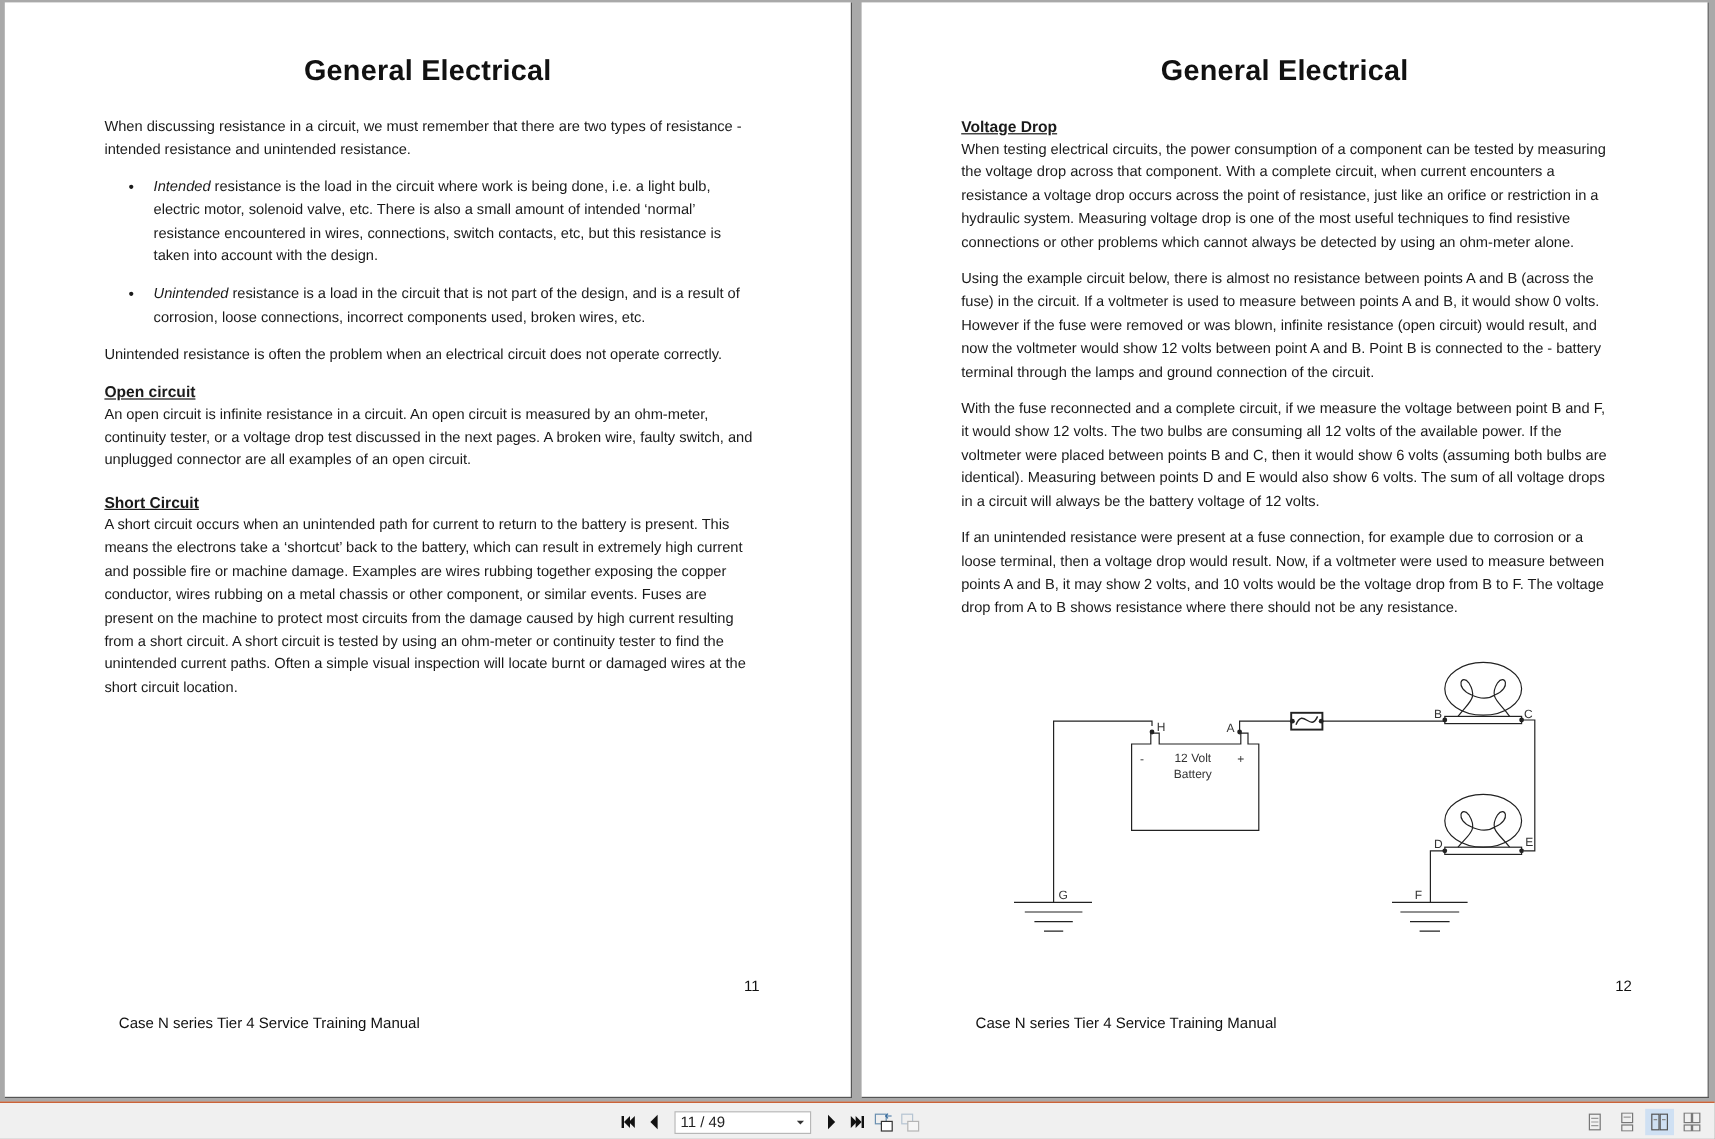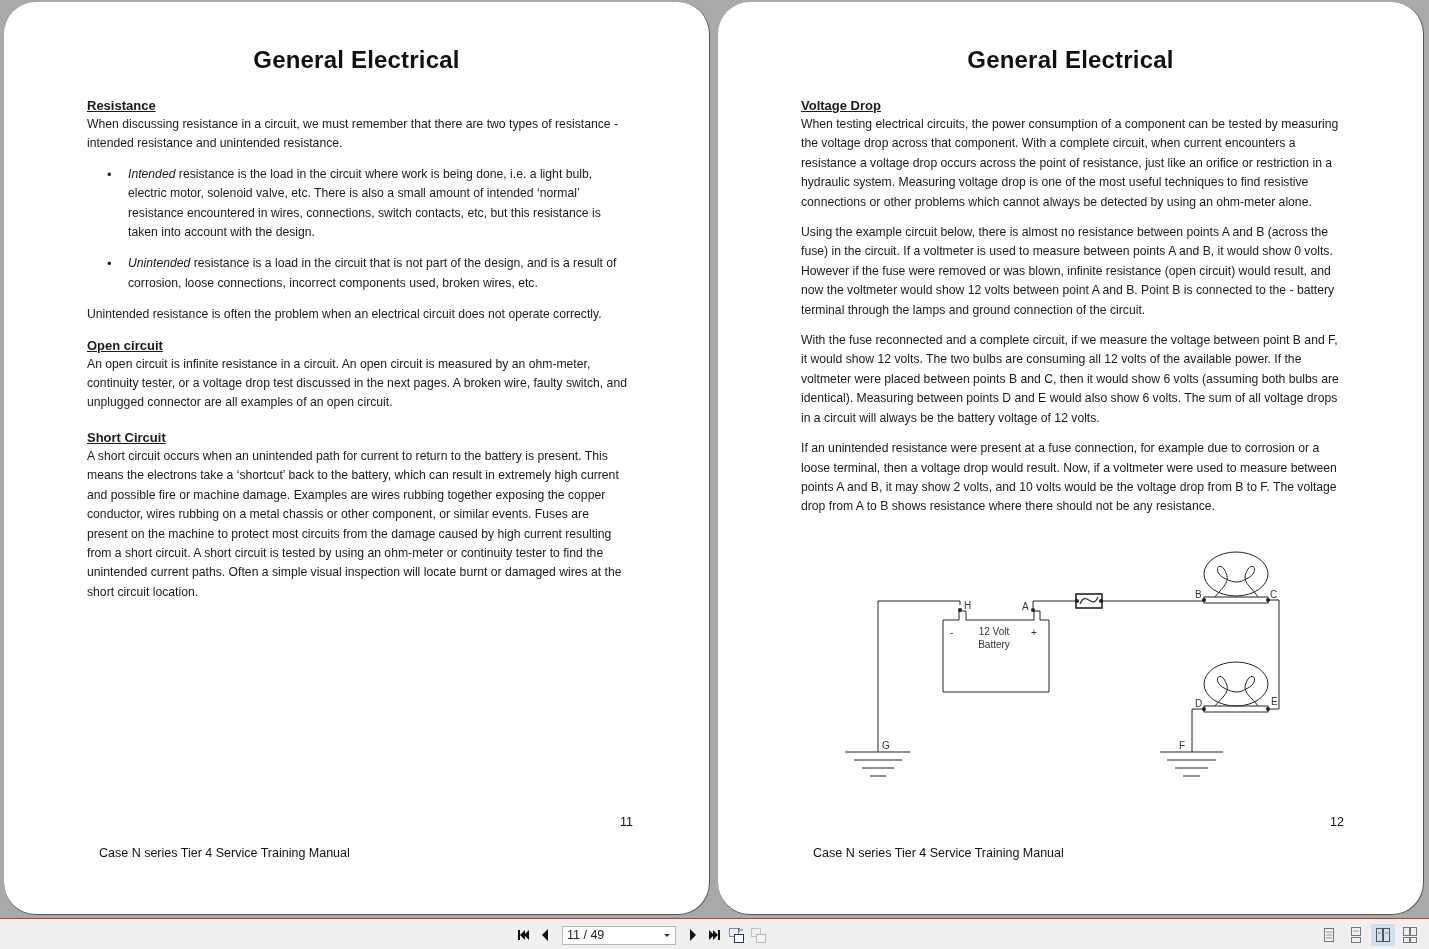--- a/index.html
+++ b/index.html
@@ -12,21 +12,20 @@
   .viewer {
     position:absolute; left:0; top:0; width:1429px; height:918px;
     background:#a9a9a9;
   }
   .page {
     position:absolute; top:2px; height:913px; background:#fff;
     border-right:1px solid #555; border-bottom:1px solid #555;
     box-sizing:border-box;
     font-family:"Liberation Sans", sans-serif;
     color:#111;
-    border-radius:32px;
   }
   #page-left { left:4px; width:706px; }
   #page-right { left:718px; width:706px; }
   .page-title {
     position:absolute; top:44px; left:0; width:100%;
     text-align:center; font-weight:bold; font-size:24px; color:#111;
     letter-spacing:0.2px;
   }
   .content {
     position:absolute; left:83px; top:94px; width:545px;
@@ -40,21 +39,21 @@
   ul { margin:9px 0 12px 0; padding:0 0 0 41px; list-style:none; }
   li { position:relative; margin-bottom:12px; }
   li::before {
     content:"\2022"; position:absolute; left:-21px; top:0; font-size:13px;
   }
   em { font-style:italic;margin-top:12px; }
   .page-num {
     position:absolute; top:813px; font-size:12.5px; color:#111;
   }
   #page-left .page-num { left:616px; }
-  #page-right .page-num { left:612px; }
+  #page-right .page-num { left:628px; }
   .footer-text {
     position:absolute; top:844px; left:95px; font-size:12.5px; color:#111;
   }
   .diagram {
     position:absolute; left:120px; top:545px; width:460px; height:240px;
   }
 
   
   .toolbar {
     position:absolute; left:0; top:918px; width:1429px; height:31px;
@@ -85,21 +84,20 @@
   .view-btn.active { background:#cfe0f3; }
 </style>
 </head>
 <body>
 
 <div class="viewer">
 
   <div class="page" id="page-left">
     <div class="page-title">General Electrical</div>
     <div class="content">
-      <div class="heading">Resistance</div>
       <p>When discussing resistance in a circuit, we must remember that there are two types of resistance - intended resistance and unintended resistance.</p>
       <ul>
         <li><em>Intended</em><span> resistance is the load in the circuit where work is being done, i.e. a light bulb, electric motor, solenoid valve, etc.  There is also a small amount of intended ‘normal’ resistance encountered in wires, connections, switch contacts, etc, but this resistance is taken into account with the design.</span></li>
         <li><em>Unintended</em><span> resistance is a load in the circuit that is not part of the design, and is a result of corrosion, loose connections, incorrect components used, broken wires, etc.</span></li>
       </ul>
       <p>Unintended resistance is often the problem when an electrical circuit does not operate correctly.</p>
 
       <div class="heading">Open circuit</div>
       <p style="margin-bottom:15px">An open circuit is infinite resistance in a circuit.  An open circuit is measured by an ohm-meter, continuity tester, or a voltage drop test discussed in the next pages.  A broken wire, faulty switch, and unplugged connector are all examples of an open circuit.</p>
 

